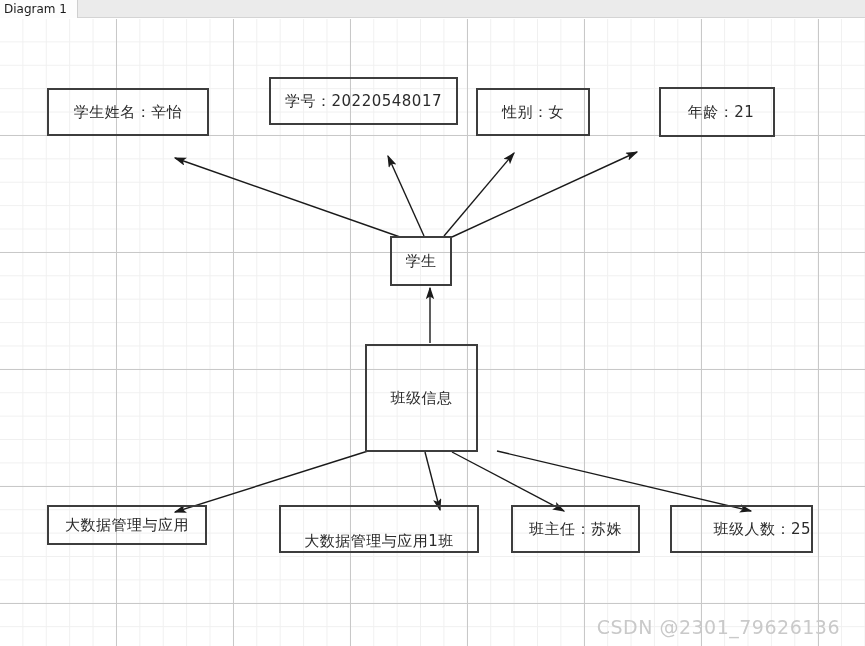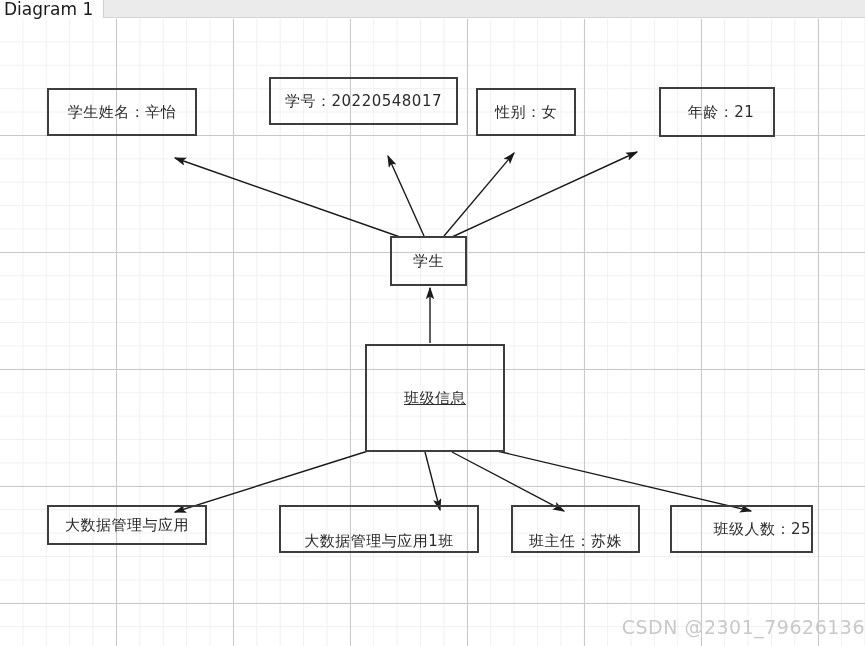--- a/index.html
+++ b/index.html
@@ -33,21 +33,21 @@
     position: absolute;
     left: 0;
     top: 0;
     height: 18px;
     padding: 0 10px 0 4px;
     background: #fdfdfd;
     border-right: 1px solid #cfcfcf;
     box-sizing: border-box;
     display: flex;
     align-items: center;
-    font-size: 17px;
+    font-size: 12px;
     color: #1a1a1a;
     white-space: nowrap;
   }
 
   
   .canvas {
     position: absolute;
     left: 0;
     top: 19px;
     width: 865px;
@@ -88,21 +88,21 @@
     justify-content: center;
     font-size: 15px;
     color: #2b2b2b;
     letter-spacing: 0.5px;
     white-space: nowrap;
   }
 
   
   .watermark {
     position: absolute;
-    right: 0;
+    right: 25px;
     bottom: 8px;
     font-size: 19px;
     color: #c9c9c9;
     letter-spacing: 0.5px;
     white-space: nowrap;
   }
 </style>
 </head>
 <body>
 
@@ -129,45 +129,45 @@
           <line x1="452" y1="218" x2="637" y2="133" stroke="#1a1a1a" stroke-width="1.4" marker-end="url(#arrowhead)"></line>
           <line x1="430" y1="324" x2="430" y2="269" stroke="#1a1a1a" stroke-width="1.4" marker-end="url(#arrowhead)"></line>
           <line x1="368" y1="432" x2="175" y2="493" stroke="#1a1a1a" stroke-width="1.4" marker-end="url(#arrowhead)"></line>
           <line x1="425" y1="433" x2="440" y2="491" stroke="#1a1a1a" stroke-width="1.4" marker-end="url(#arrowhead)"></line>
           <line x1="452" y1="433" x2="564" y2="492" stroke="#1a1a1a" stroke-width="1.4" marker-end="url(#arrowhead)"></line>
           <line x1="497" y1="432" x2="751" y2="492" stroke="#1a1a1a" stroke-width="1.4" marker-end="url(#arrowhead)"></line>
         </g>
     </svg>
 
     <div id="node-layer">
-        <div class="node" style="left: 47px; top: 69px; width: 150px; height: 48px;">
+        <div class="node" style="left: 47px; top: 69px; width: 162px; height: 48px;">
           <span>学生姓名：辛怡</span>
         </div>
         <div class="node" style="left: 241px; top: 58px; width: 189px; height: 48px; margin-left: 28px;">
           <span>学号：20220548017</span>
         </div>
-        <div class="node" style="left: 476px; top: 69px; width: 100px; height: 48px;">
+        <div class="node" style="left: 476px; top: 69px; width: 114px; height: 48px;">
           <span>性别：女</span>
         </div>
         <div class="node" style="left: 659px; top: 68px; width: 116px; height: 50px; padding-left: 8px;">
           <span>年龄：21</span>
         </div>
-        <div class="node" style="left: 390px; top: 217px; width: 77px; height: 50px;">
+        <div class="node" style="left: 390px; top: 217px; width: 62px; height: 50px;">
           <span>学生</span>
         </div>
-        <div class="node" style="left: 365px; top: 325px; width: 140px; height: 108px; text-decoration: underline;">
+        <div class="node" style="left: 365px; top: 325px; width: 113px; height: 108px;">
           <span>班级信息</span>
         </div>
         <div class="node" style="left: 47px; top: 486px; width: 160px; height: 40px;">
           <span>大数据管理与应用</span>
         </div>
         <div class="node" style="left: 279px; top: 486px; width: 200px; height: 48px; align-items: flex-end;">
           <span>大数据管理与应用1班</span>
         </div>
-        <div class="node" style="left: 511px; top: 486px; width: 129px; height: 48px; align-items: flex-end;">
+        <div class="node" style="left: 511px; top: 486px; width: 129px; height: 48px;">
           <span>班主任：苏姝</span>
         </div>
         <div class="node" style="left: 670px; top: 486px; width: 143px; height: 48px; justify-content: flex-end;">
           <span>班级人数：25</span>
         </div>
       </div>
 
     <div class="watermark">CSDN @2301_79626136</div>
   </div>
 </div>

